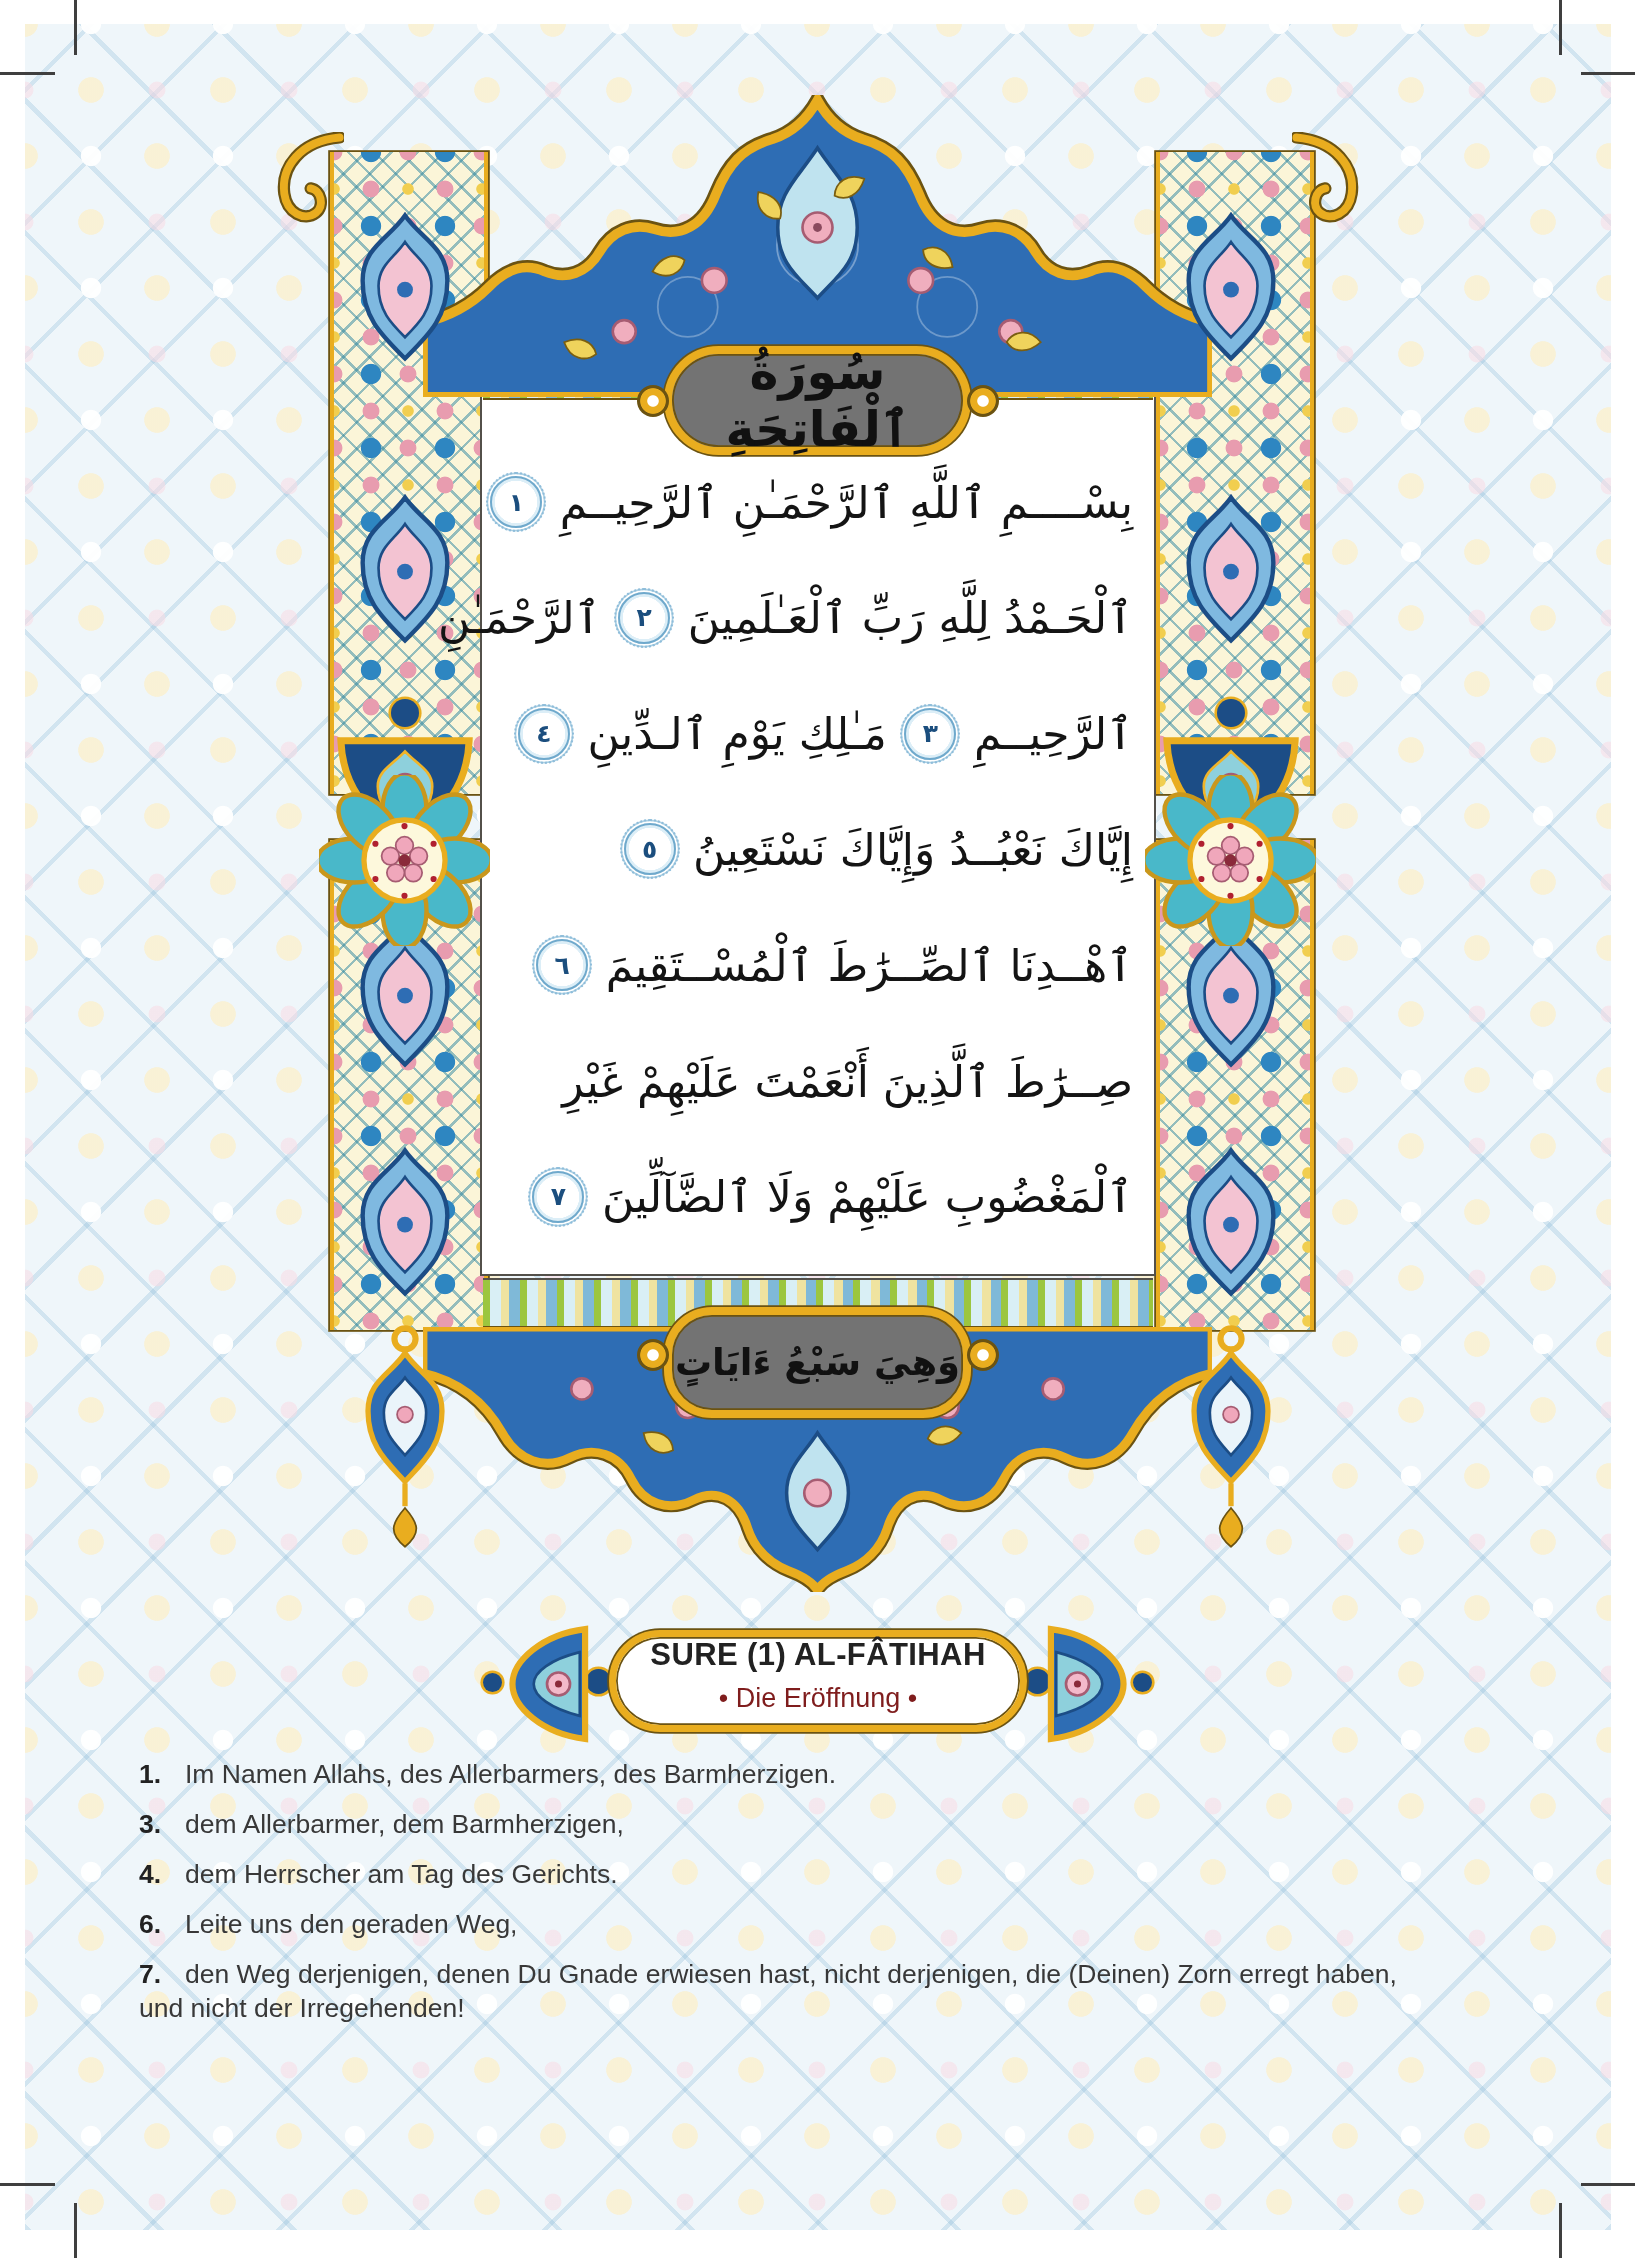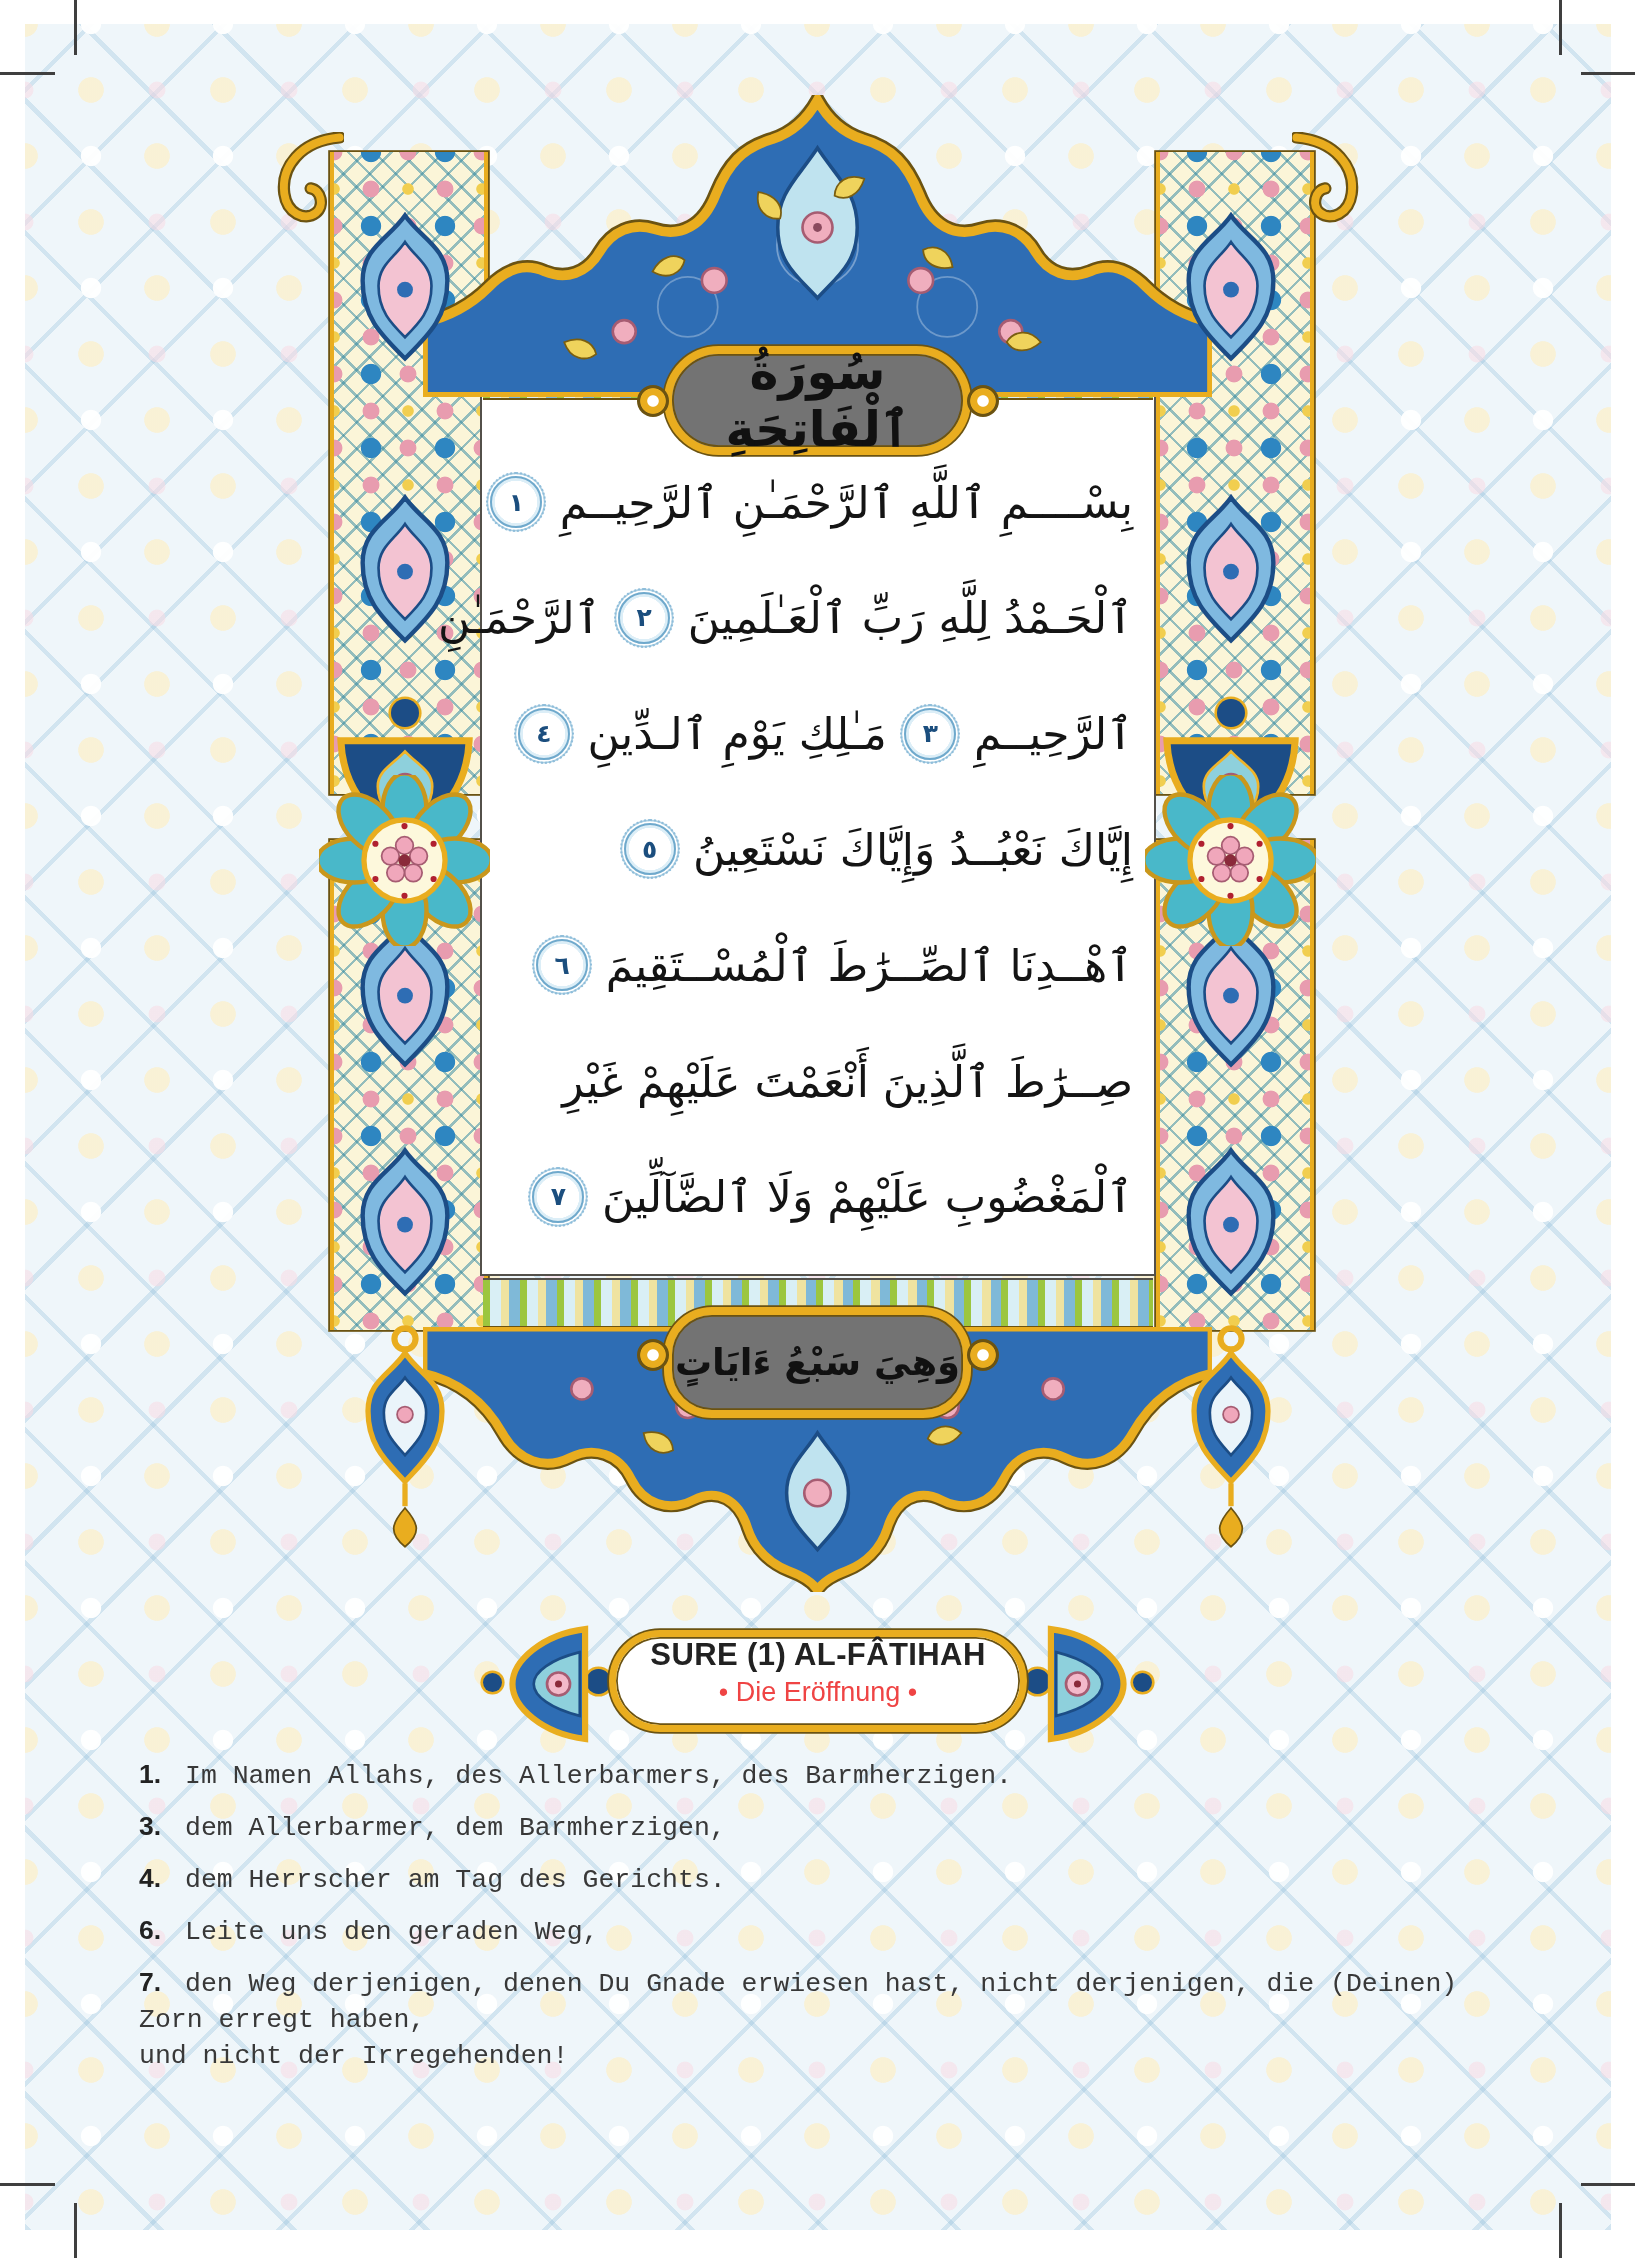--- a/index.html
+++ b/index.html
@@ -86,26 +86,26 @@
     background:radial-gradient(circle,#ffffff 0 5.3px,var(--gold) 6.2px 12.4px,var(--gold-dark) 13.2px 16px);
   }
   
   .section-pill{
     position:absolute;left:609px;top:1630px;width:418px;height:102px;border-radius:51px;
     background:#fff;border:7px solid var(--gold);
     box-shadow:0 0 0 1.8px var(--gold-dark), inset 0 0 0 1.8px var(--gold-dark);
     box-sizing:border-box;z-index:6;display:flex;flex-direction:column;align-items:center;
   }
   .section-title{font-size:31px;font-weight:bold;color:#222;letter-spacing:0.4px;}
-  .section-subtitle{font-size:27px;color:#ef4444;margin-top:4px;}
+  .section-subtitle{font-size:27px;color:#7f1d1d;margin-top:10px;}
   
   #translation-list{position:absolute;left:139px;top:1757px;width:1367px;z-index:5;}
   .titem{margin:0 0 16px 0;font-size:26.5px;line-height:34px;color:var(--german-text);}
   .titem .num{font-weight:bold;color:#222;display:inline-block;min-width:46px;}
-  .titem .ttext{white-space:pre-line;font-family:Liberation Mono, monospace;}
+  .titem .ttext{white-space:pre-line;}
 </style>
 </head>
 <body>
 
 <div class="pattern"></div>
 
 <div class="mark" style="left:74px;top:0;width:2.6px;height:55px"></div>
 <div class="mark" style="left:0;top:72px;width:55px;height:2.6px"></div>
 <div class="mark" style="left:1559px;top:0;width:2.6px;height:55px"></div>
 <div class="mark" style="left:1581px;top:72px;width:55px;height:2.6px"></div>

